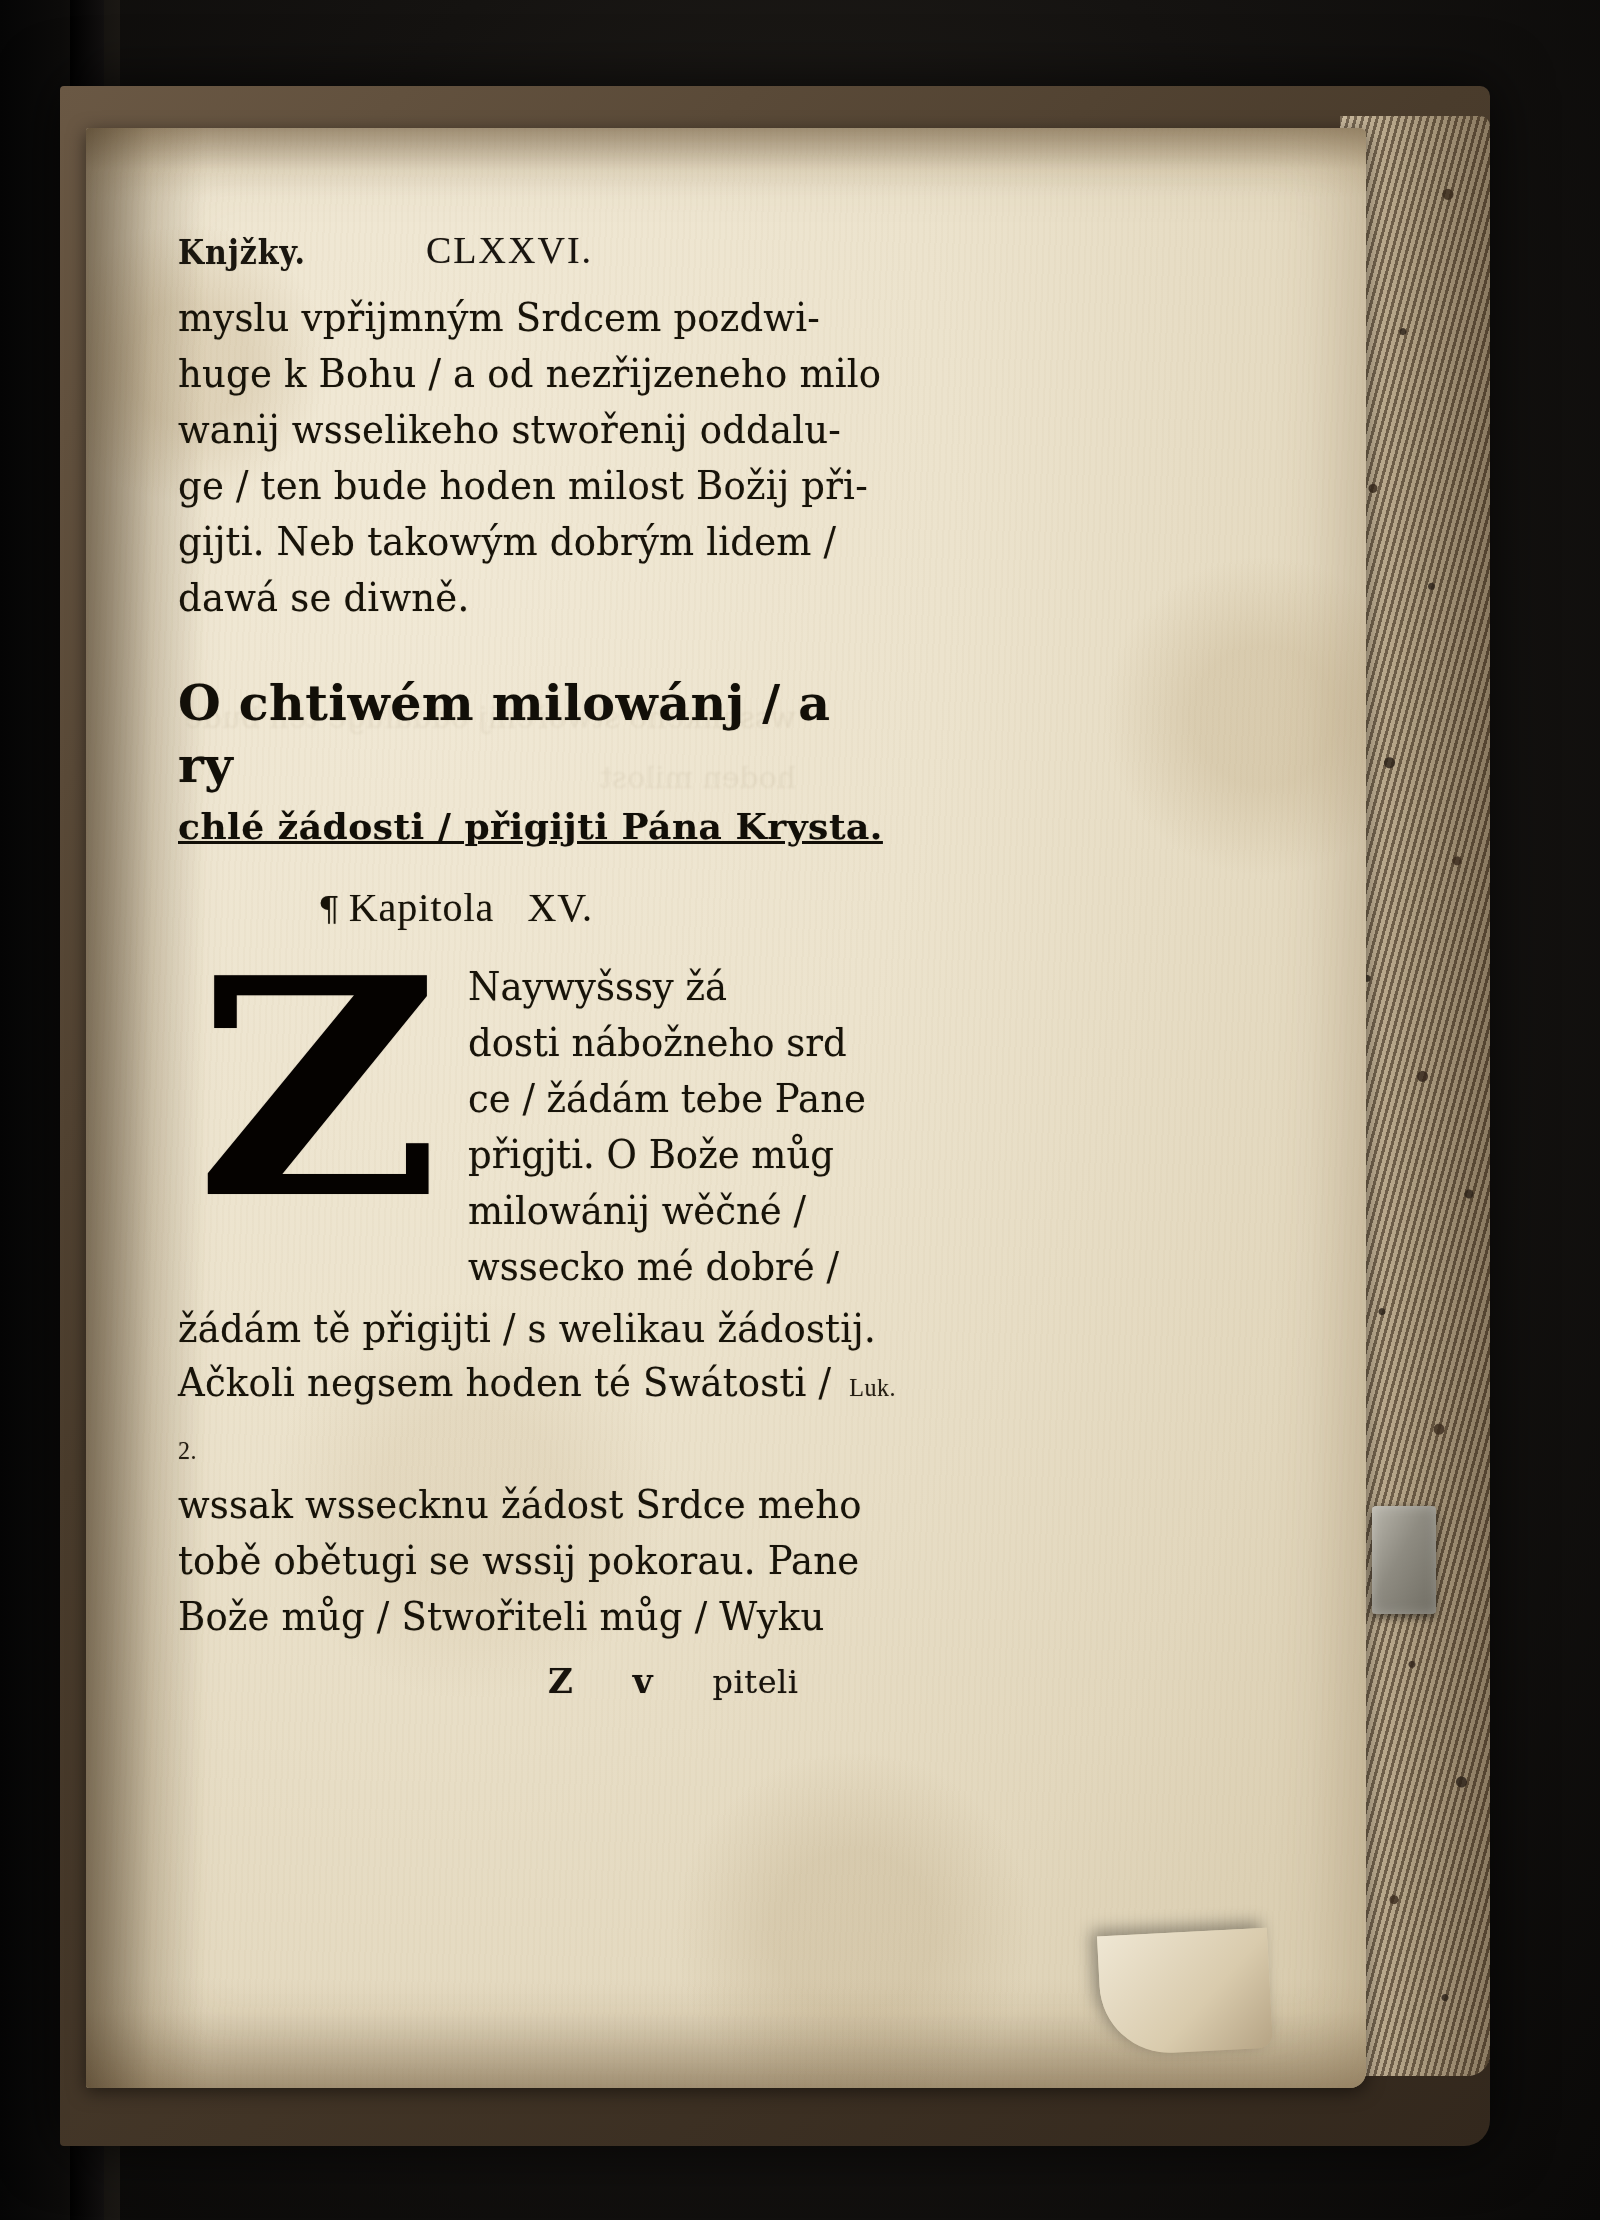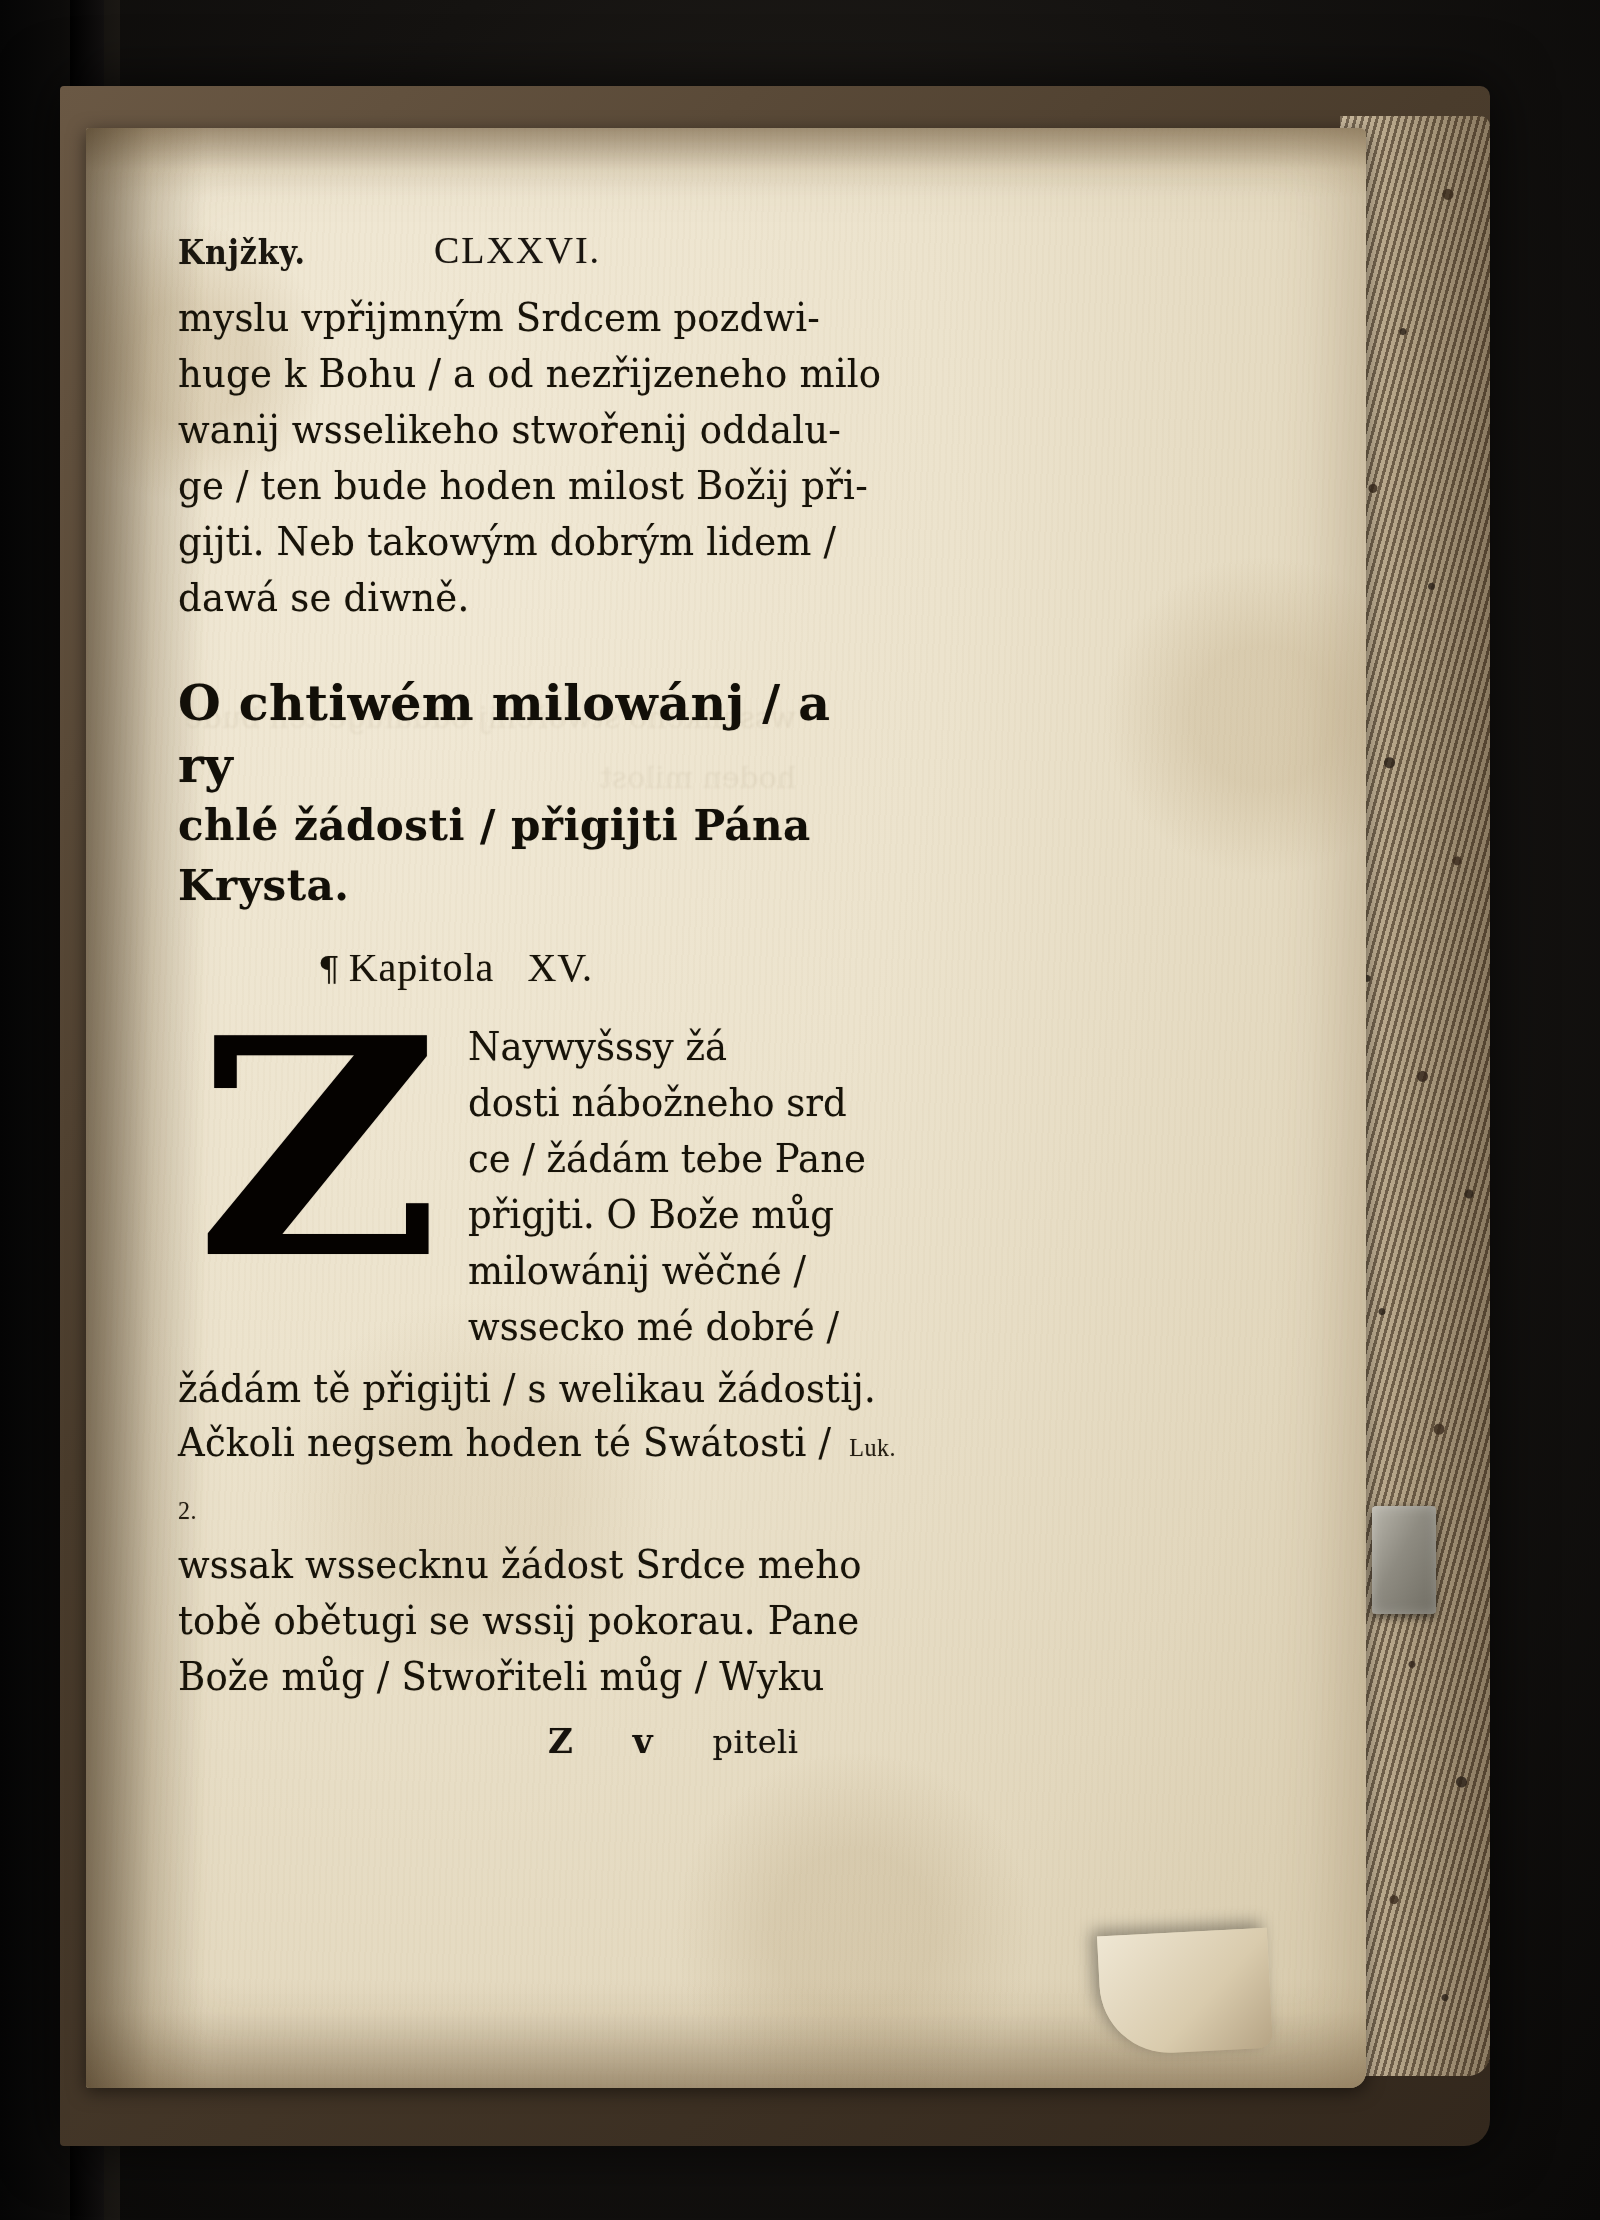--- a/index.html
+++ b/index.html
@@ -180,21 +180,20 @@
     font-size: 30px;
     letter-spacing: 1px;
     transform: scaleY(1.12);
     color: #1a160f;
   }
   .runhead .folio {
     font-family: "Liberation Serif", serif;
     font-size: 38px;
     letter-spacing: 2px;
     color: #191510;
-    margin-left: 8px;
   }
 
   .body-line,
   .intro p {
     font-family: "DejaVu Serif", serif;
     font-size: 37px;
     line-height: 56px;
     letter-spacing: .2px;
     margin: 0;
     color: #171309;
@@ -208,23 +207,24 @@
   .heading {
     font-family: "DejaVu Serif", serif;
     font-weight: 700;
     font-size: 49px;
     line-height: 62px;
     letter-spacing: .5px;
     margin: 0 0 4px 0;
     color: #120f08;
   }
   .heading .line2 {
-    font-size: 42px;
+    font-size: 36px;
     display: block;
     line-height: 60px;
+    text-decoration: underline;
   }
 
   .chapline {
     font-family: "Liberation Serif", serif;
     font-size: 40px;
     letter-spacing: 1px;
     margin: 28px 0 28px 140px;
     color: #171309;
   }
   .chapline .pilcrow {

